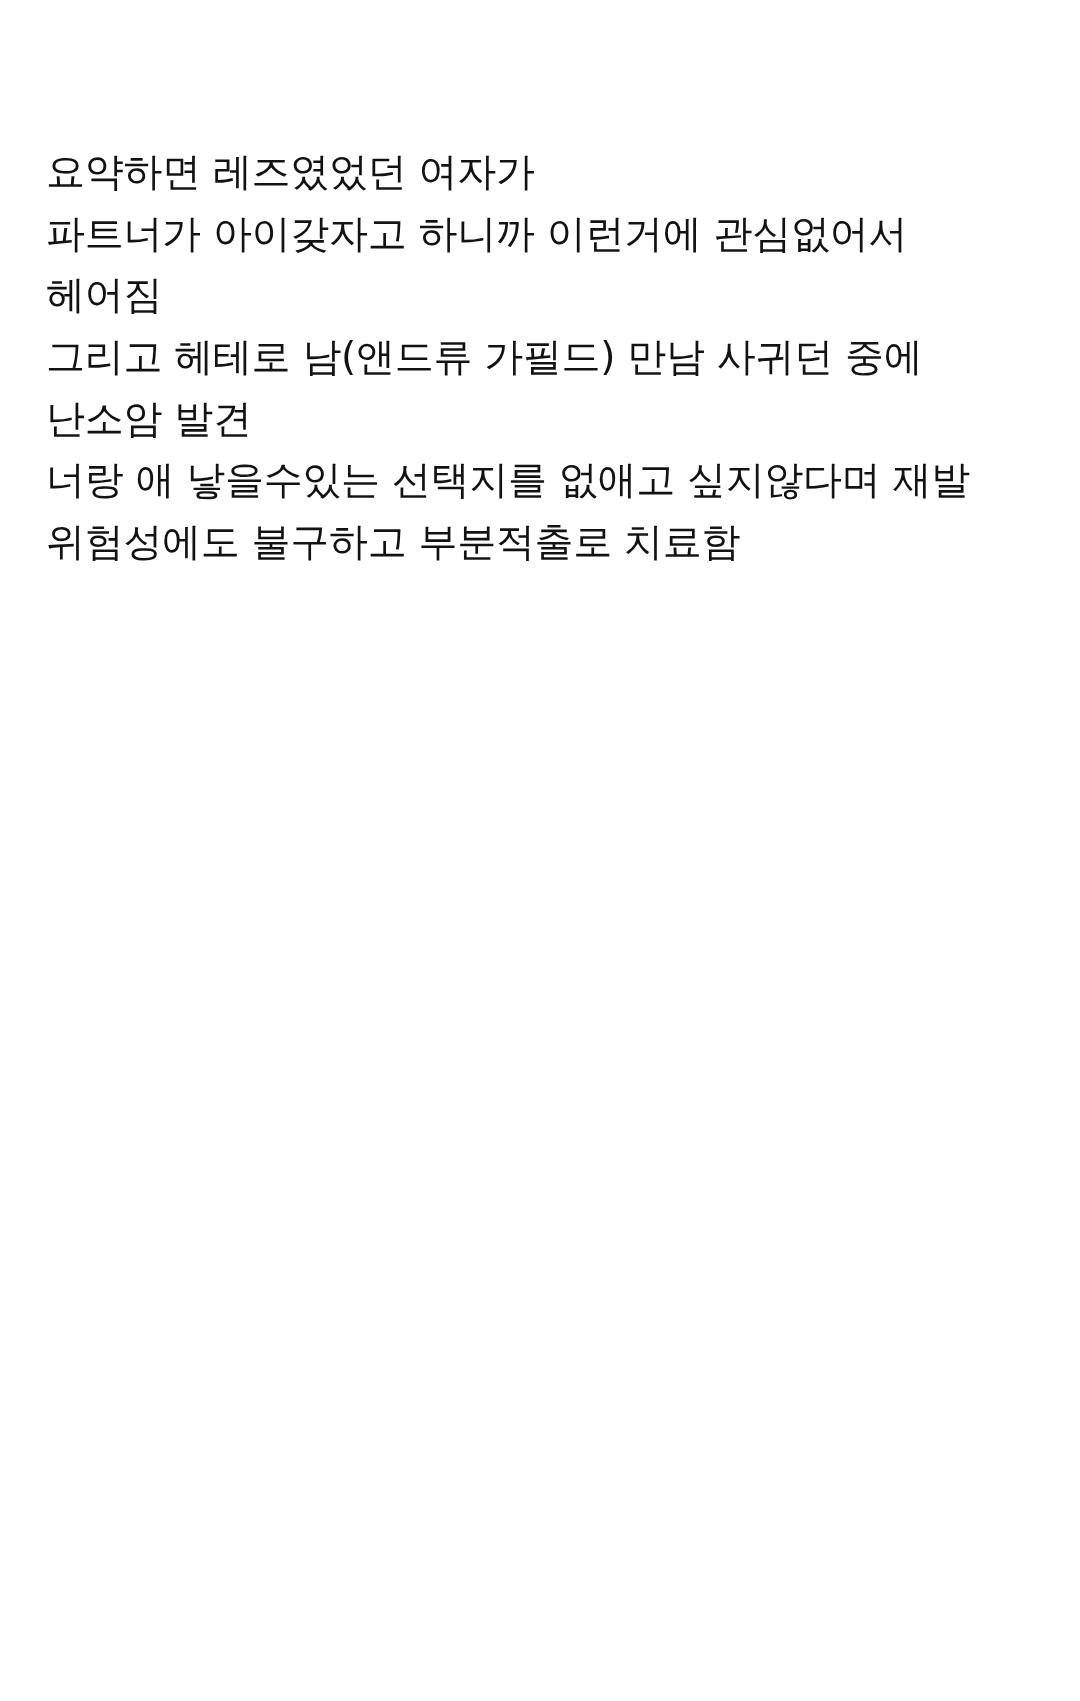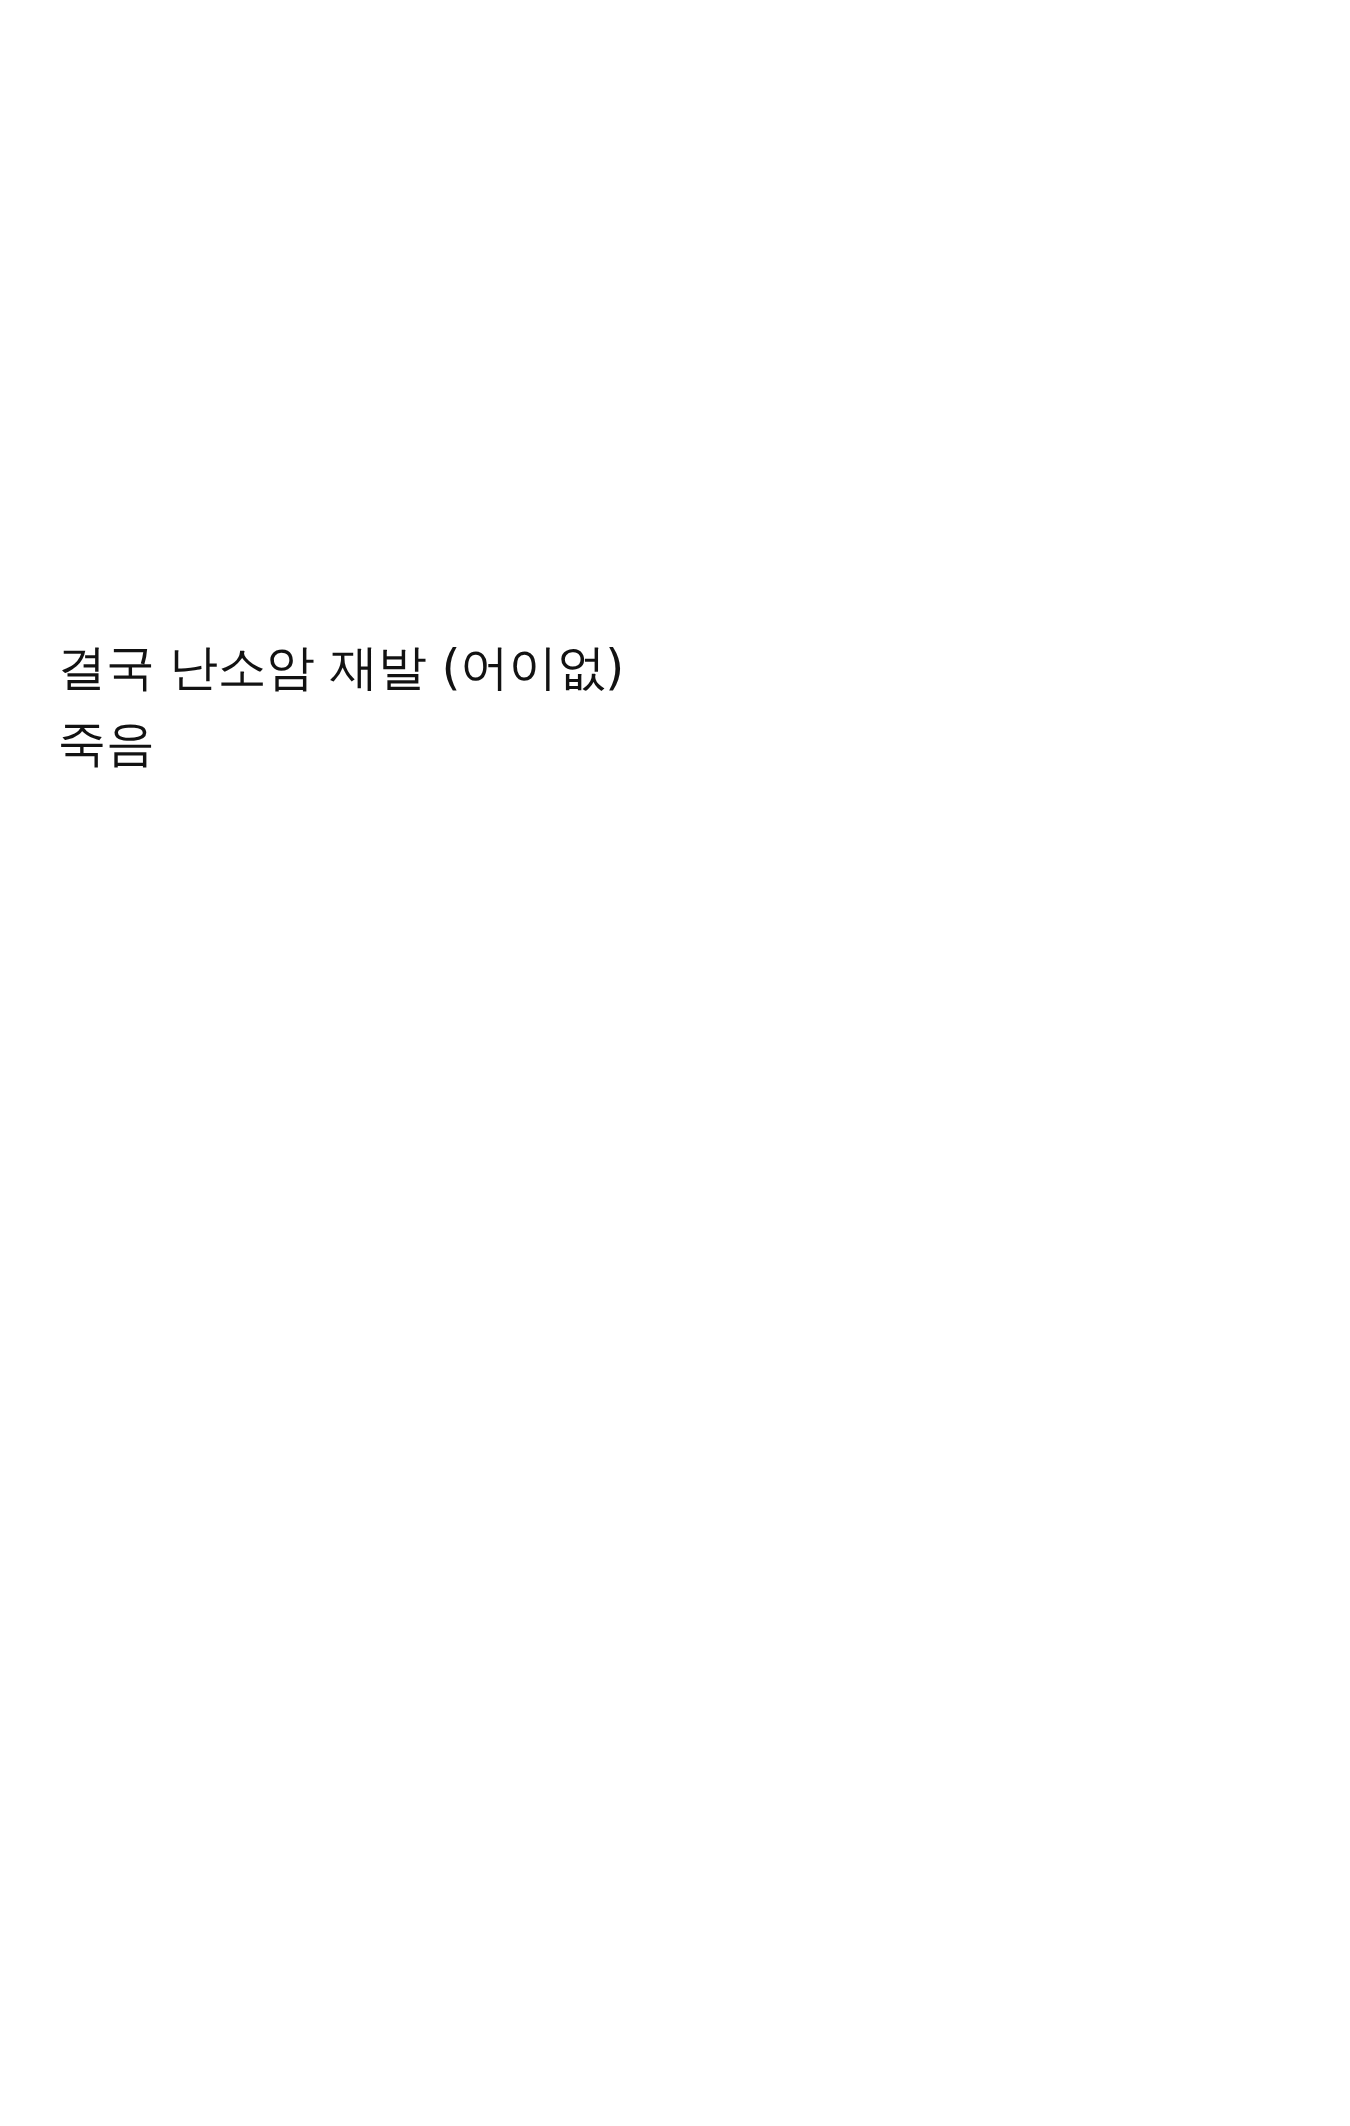--- a/index.html
+++ b/index.html
@@ -35,22 +35,24 @@
   }
   .gap-1 { height: 58px; }
   .gap-2 { height: 58px; }
   .gap-3 { height: 130px; }
 </style>
 </head>
 <body>
 
 <div class="page">
   <div class="post-body">
+    <p class="para">요약하면 레즈였었던 여자가
+파트너가 아이갖자고 하니까 이런거에 관심없어서 헤어짐
+그리고 헤테로 남(앤드류 가필드) 만남 사귀던 중에 난소암 발견
+너랑 애 낳을수있는 선택지를 없애고 싶지않다며 재발 위험성에도 불구하고 부분적출로 치료함</p>
     <div class="gap-1"></div>
     <div class="gap-2"></div>
-    <p class="para">결국 난소암 재발 (어이없)
-죽음</p>
     <div class="gap-3"></div>
     
     
     
   </div>
 </div>
 
 </body></html>

